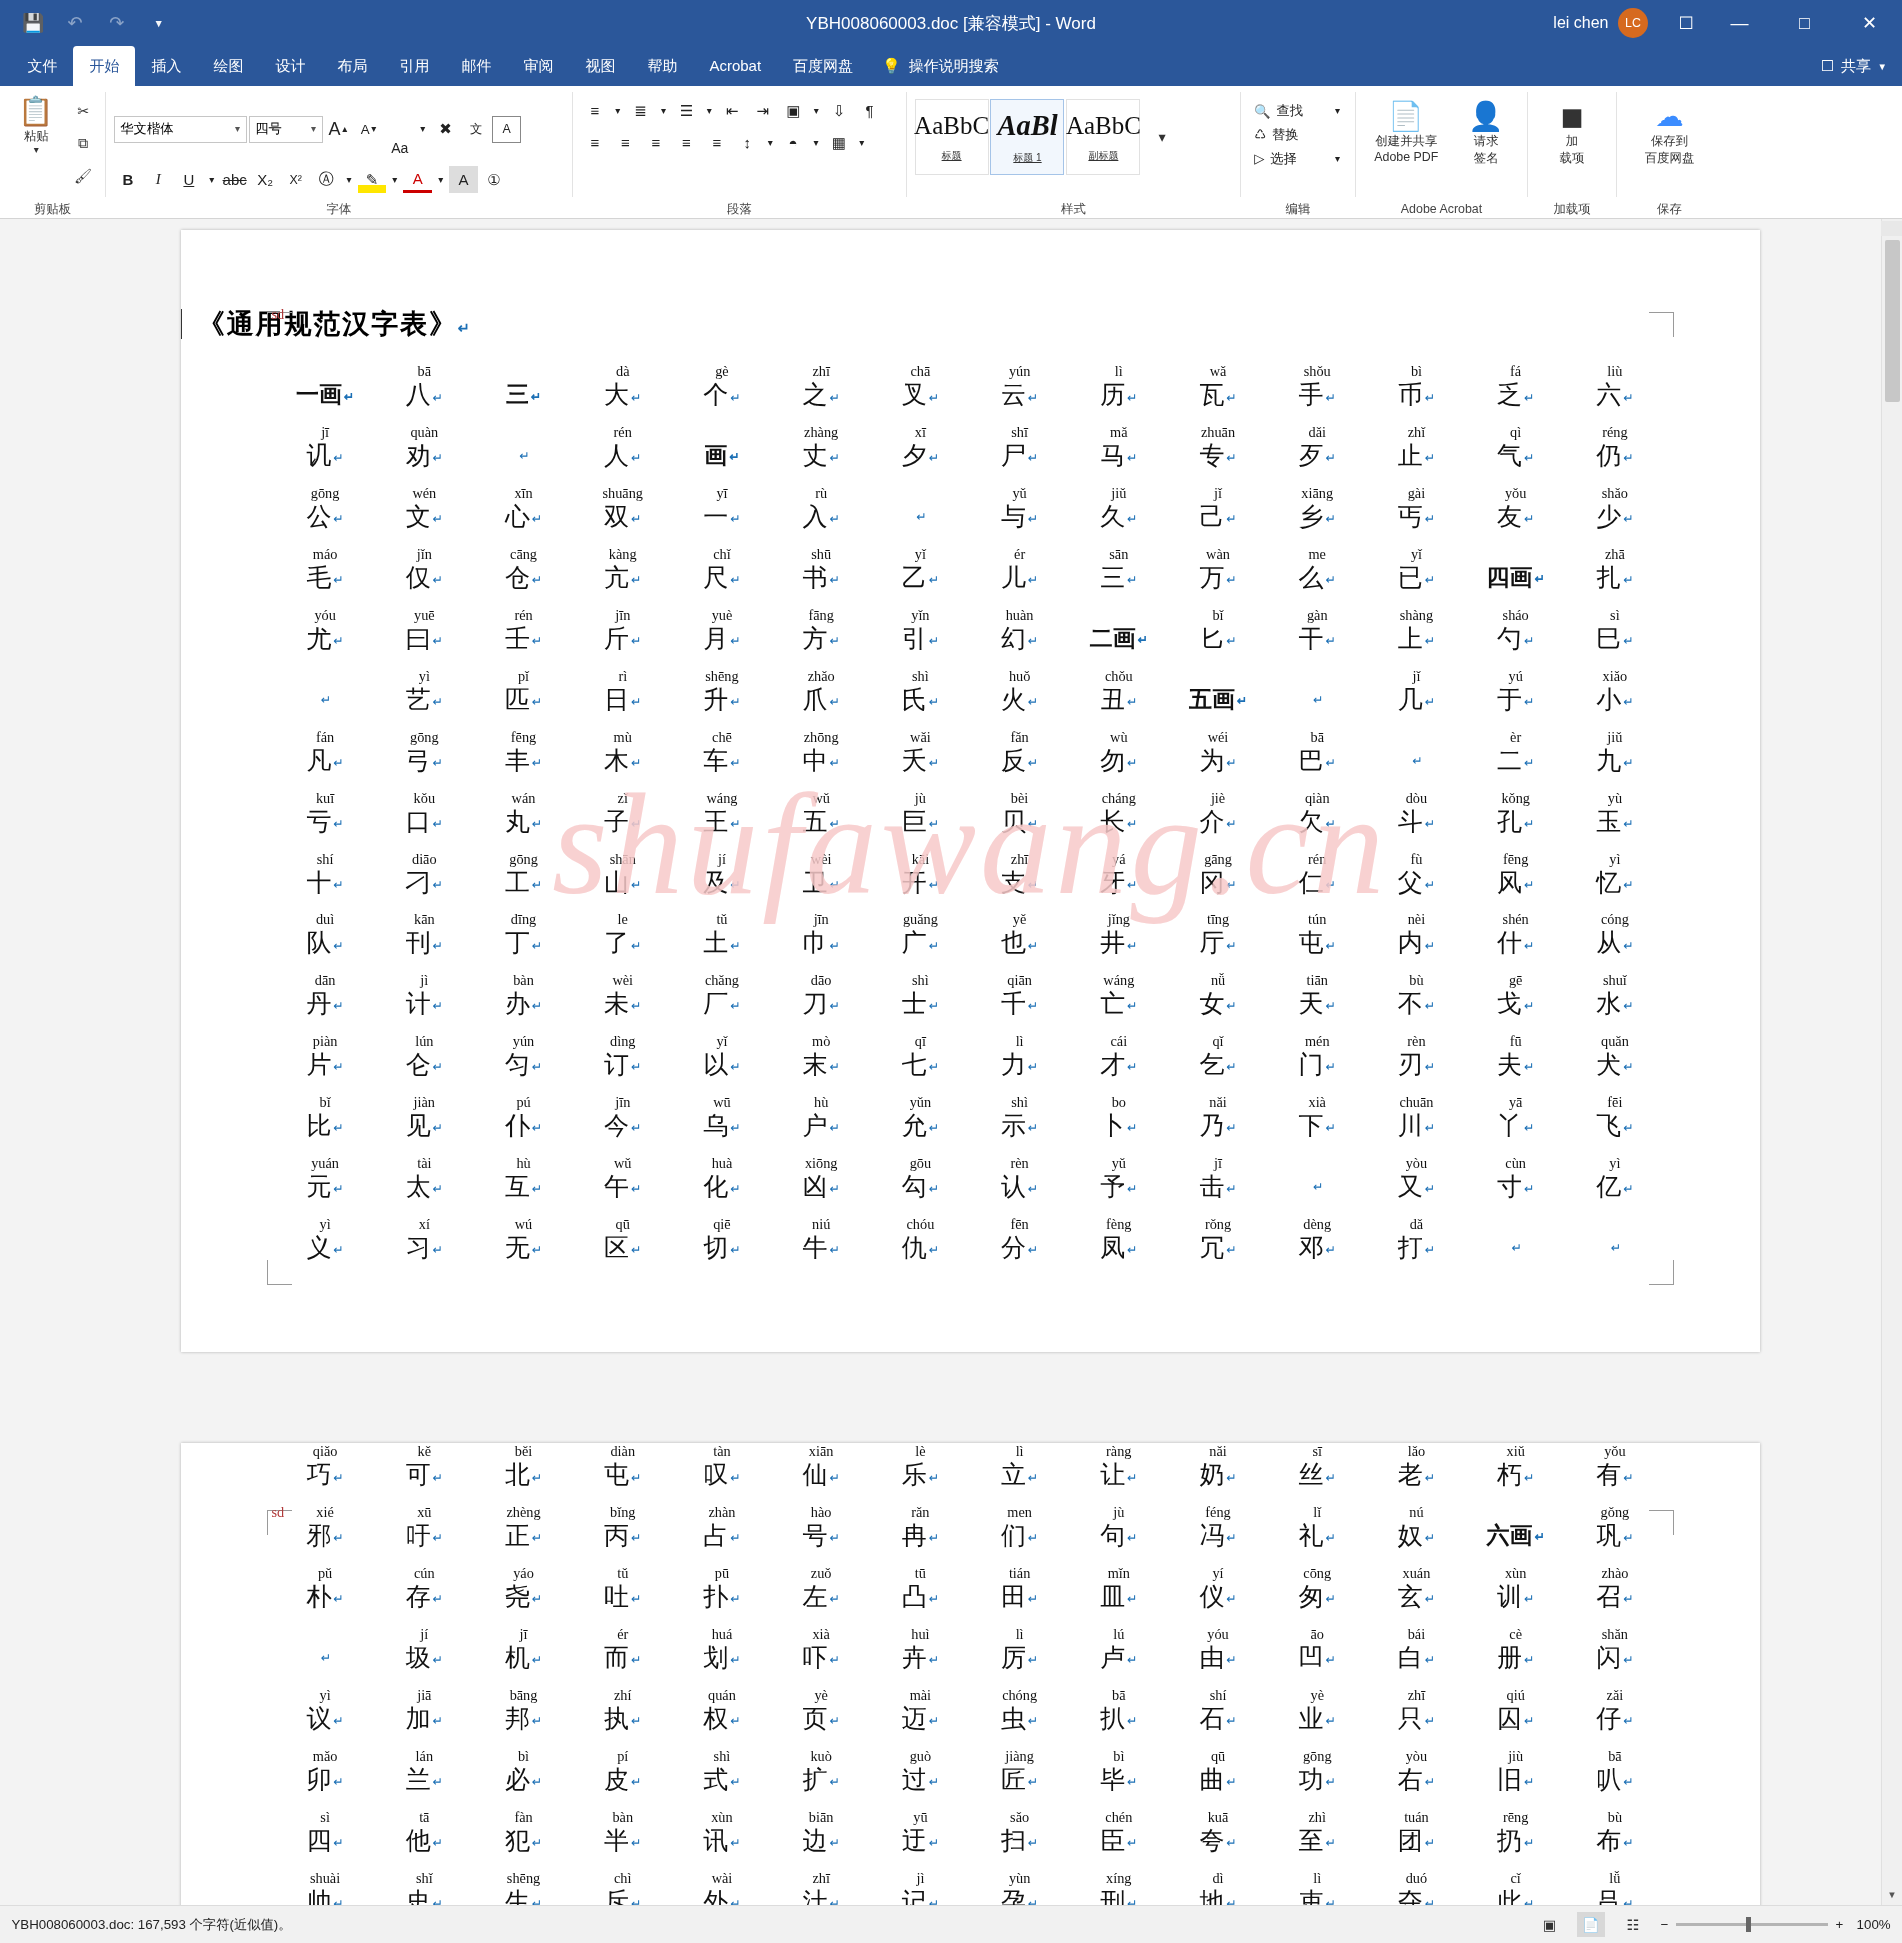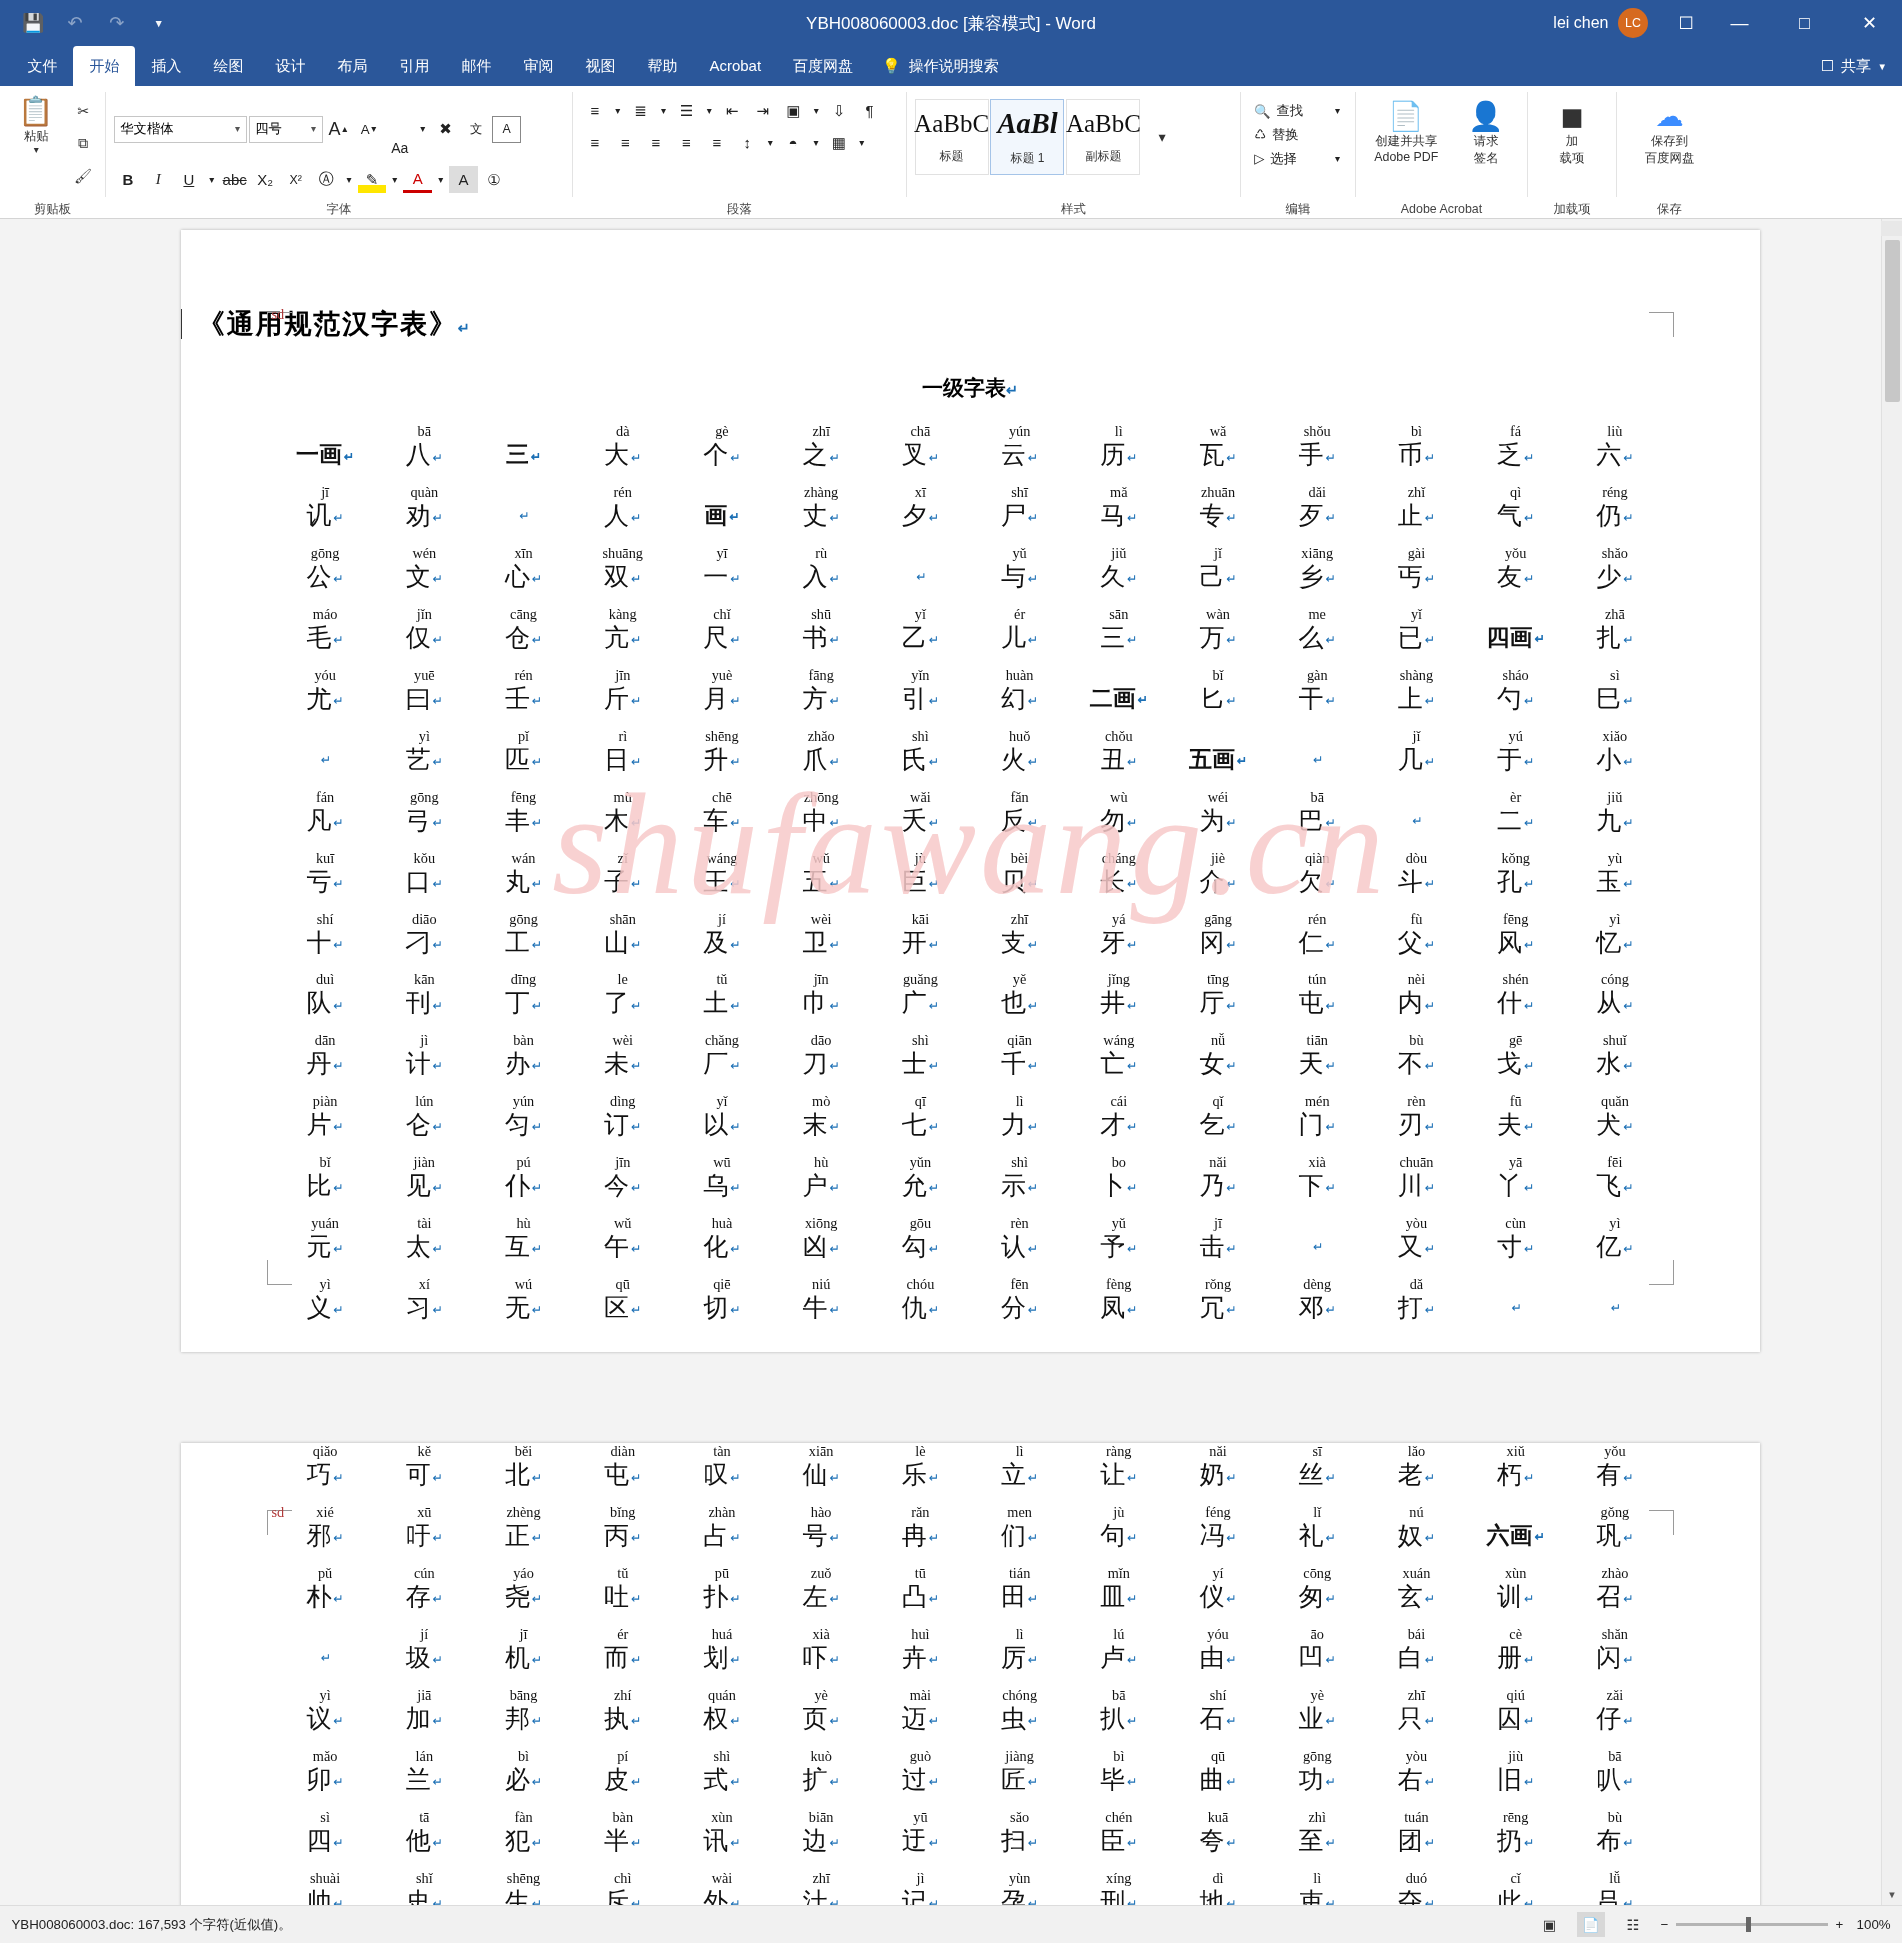--- a/index.html
+++ b/index.html
@@ -92,21 +92,21 @@
   .btn-sq.i { font-style:italic; font-family:"Liberation Serif", serif; }
   .btn-sq.u { text-decoration:underline; }
   .btn-sq.s { text-decoration:line-through; }
   .styles { display:flex; align-items:flex-start; gap:1.9px; }
   .stylecard {
     width:74px; height:76px; border:1px solid #e1e1e1; background:#fff;
     display:flex; flex-direction:column; align-items:center; justify-content:center;
     cursor:pointer;
   }
   .stylecard .sp { font-size:25px; color:#111; font-family:"Liberation Serif", serif; }
-  .stylecard .sn { font-size:12px; color:#333; margin-top:9.5px; }
+  .stylecard .sn { font-size:10px; color:#333; margin-top:9.5px;text-decoration:underline; }
   .stylecard.sel { border:1px solid #a5c4e8; background:#f2f7fd; }
   .edit-item {
     display:flex; align-items:center; gap:5.7px; font-size:13.3px; color:#222;
     padding:2.9px 5.7px; cursor:pointer;
   }
   
   .doc-area {
     position:absolute; top:219px; left:0; right:0; bottom:38px;
     background:#f3f3f3; overflow:hidden;padding-left:38px;
   }
@@ -414,23 +414,20 @@
   <div class="page page1">
     <div class="corner tl" style="left:86px;top:82px;"></div>
     <div class="corner tr" style="right:86px;top:82px;"></div>
     <div class="corner bl" style="left:86px;bottom:67px;"></div>
     <div class="corner br" style="right:86px;bottom:67px;"></div>
     <div style="position:absolute;left:91px;top:76px;font-size:14.3px;color:#b03a3a;font-family:'Liberation Serif',serif;">sd</div>
 
     <div class="doc-title">
       <span class="bar">&nbsp;</span><span>《通用规范汉字表》</span><span class="pilcrow">↵</span>
     </div>
-    <div class="doc-sub">
-      <span>一级字表</span><span class="pilcrow">↵</span>
-    </div>
 
     <div class="grid" id="grid1">
         <div class="cell hdr">
           <div class="py">&nbsp;</div>
           <div class="hz">一画<span class="pil">↵</span></div>
         </div>
         <div class="cell">
           <div class="py">bā</div>
           <div class="hz">八<span class="pil">↵</span></div>
         </div>

